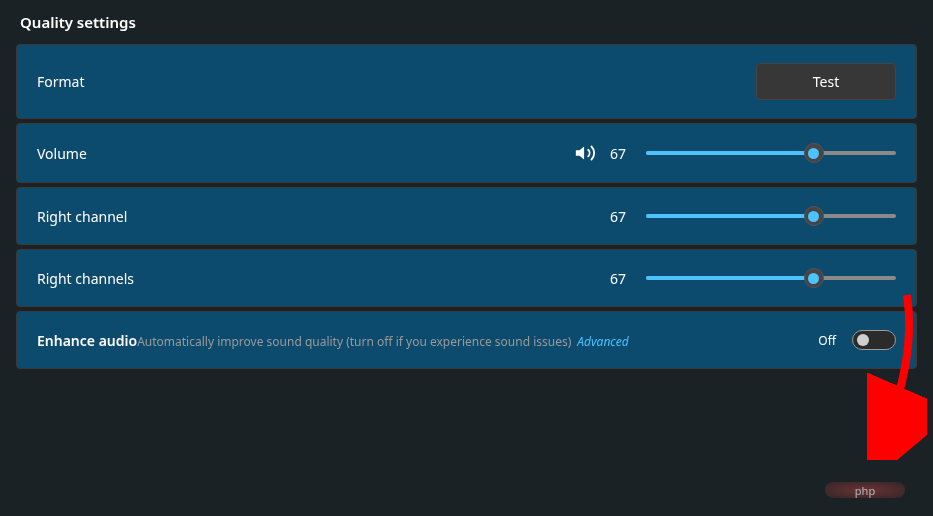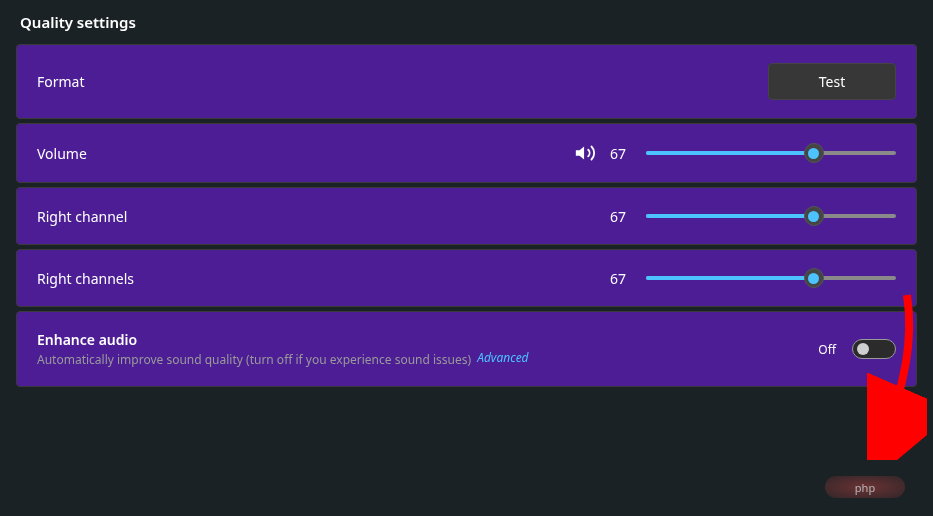--- a/index.html
+++ b/index.html
@@ -16,21 +16,21 @@
       height: 516px;
       position: relative;
     }
     .section-title {
       font-size: 15px;
       font-weight: 600;
       margin-bottom: 12px;
       padding-left: 4px;
     }
     .card {
-      background: #4c1d95;
+      background: #0c4a6e;
       border: 1px solid #3a3a3a;
       border-radius: 4px;
       padding: 18px 20px;
       margin-bottom: 4px;
       display: flex;
       align-items: center;
       justify-content: space-between;
     }
     .card-label {
       font-size: 14px;
@@ -56,21 +56,21 @@
     .card-right {
       display: flex;
       align-items: center;
       gap: 14px;
     }
     .btn-test {
       background: #373737;
       border: 1px solid #444;
       color: #fff;
       padding: 8px 0;
-      width: 128px;
+      width: 140px;
       text-align: center;
       border-radius: 4px;
       font-size: 14px;
       cursor: pointer;
     }
     .dropdown {
       background: #373737;
       border: 1px solid #444;
       color: #fff;
       padding: 8px 40px 8px 16px;
@@ -133,25 +133,25 @@
     }
     .slider-thumb::after {
       content: '';
       width: 11px;
       height: 11px;
       border-radius: 50%;
       background: #4cc2ff;
     }
     .enhance-left {
       display: flex;
-      flex-direction: column;
+      flex-direction: row;
     }
     .enhance-row {
       display: flex;
-      align-items: flex-start;
+      align-items: flex-end;
     }
     .toggle-state {
       font-size: 12px;
       margin-right: 2px;
     }
     .toggle {
       width: 44px;
       height: 20px;
       border-radius: 10px;
       border: 1px solid #9a9a9a;
@@ -172,21 +172,21 @@
       position: absolute;
       right: 6px;
       top: 290px;
       pointer-events: none;
     }
     .watermark {
       position: absolute;
       right: 28px;
       bottom: 18px;
       width: 80px;
-      height: 22px;
+      height: 16px;
       background: radial-gradient(ellipse at center, rgba(255,80,80,0.55), rgba(255,80,80,0.15));
       border-radius: 11px;
       display: flex;
       align-items: center;
       justify-content: center;
       font-size: 11px;
       color: #fff;
       opacity: 0.65;
       pointer-events: none;
     }

